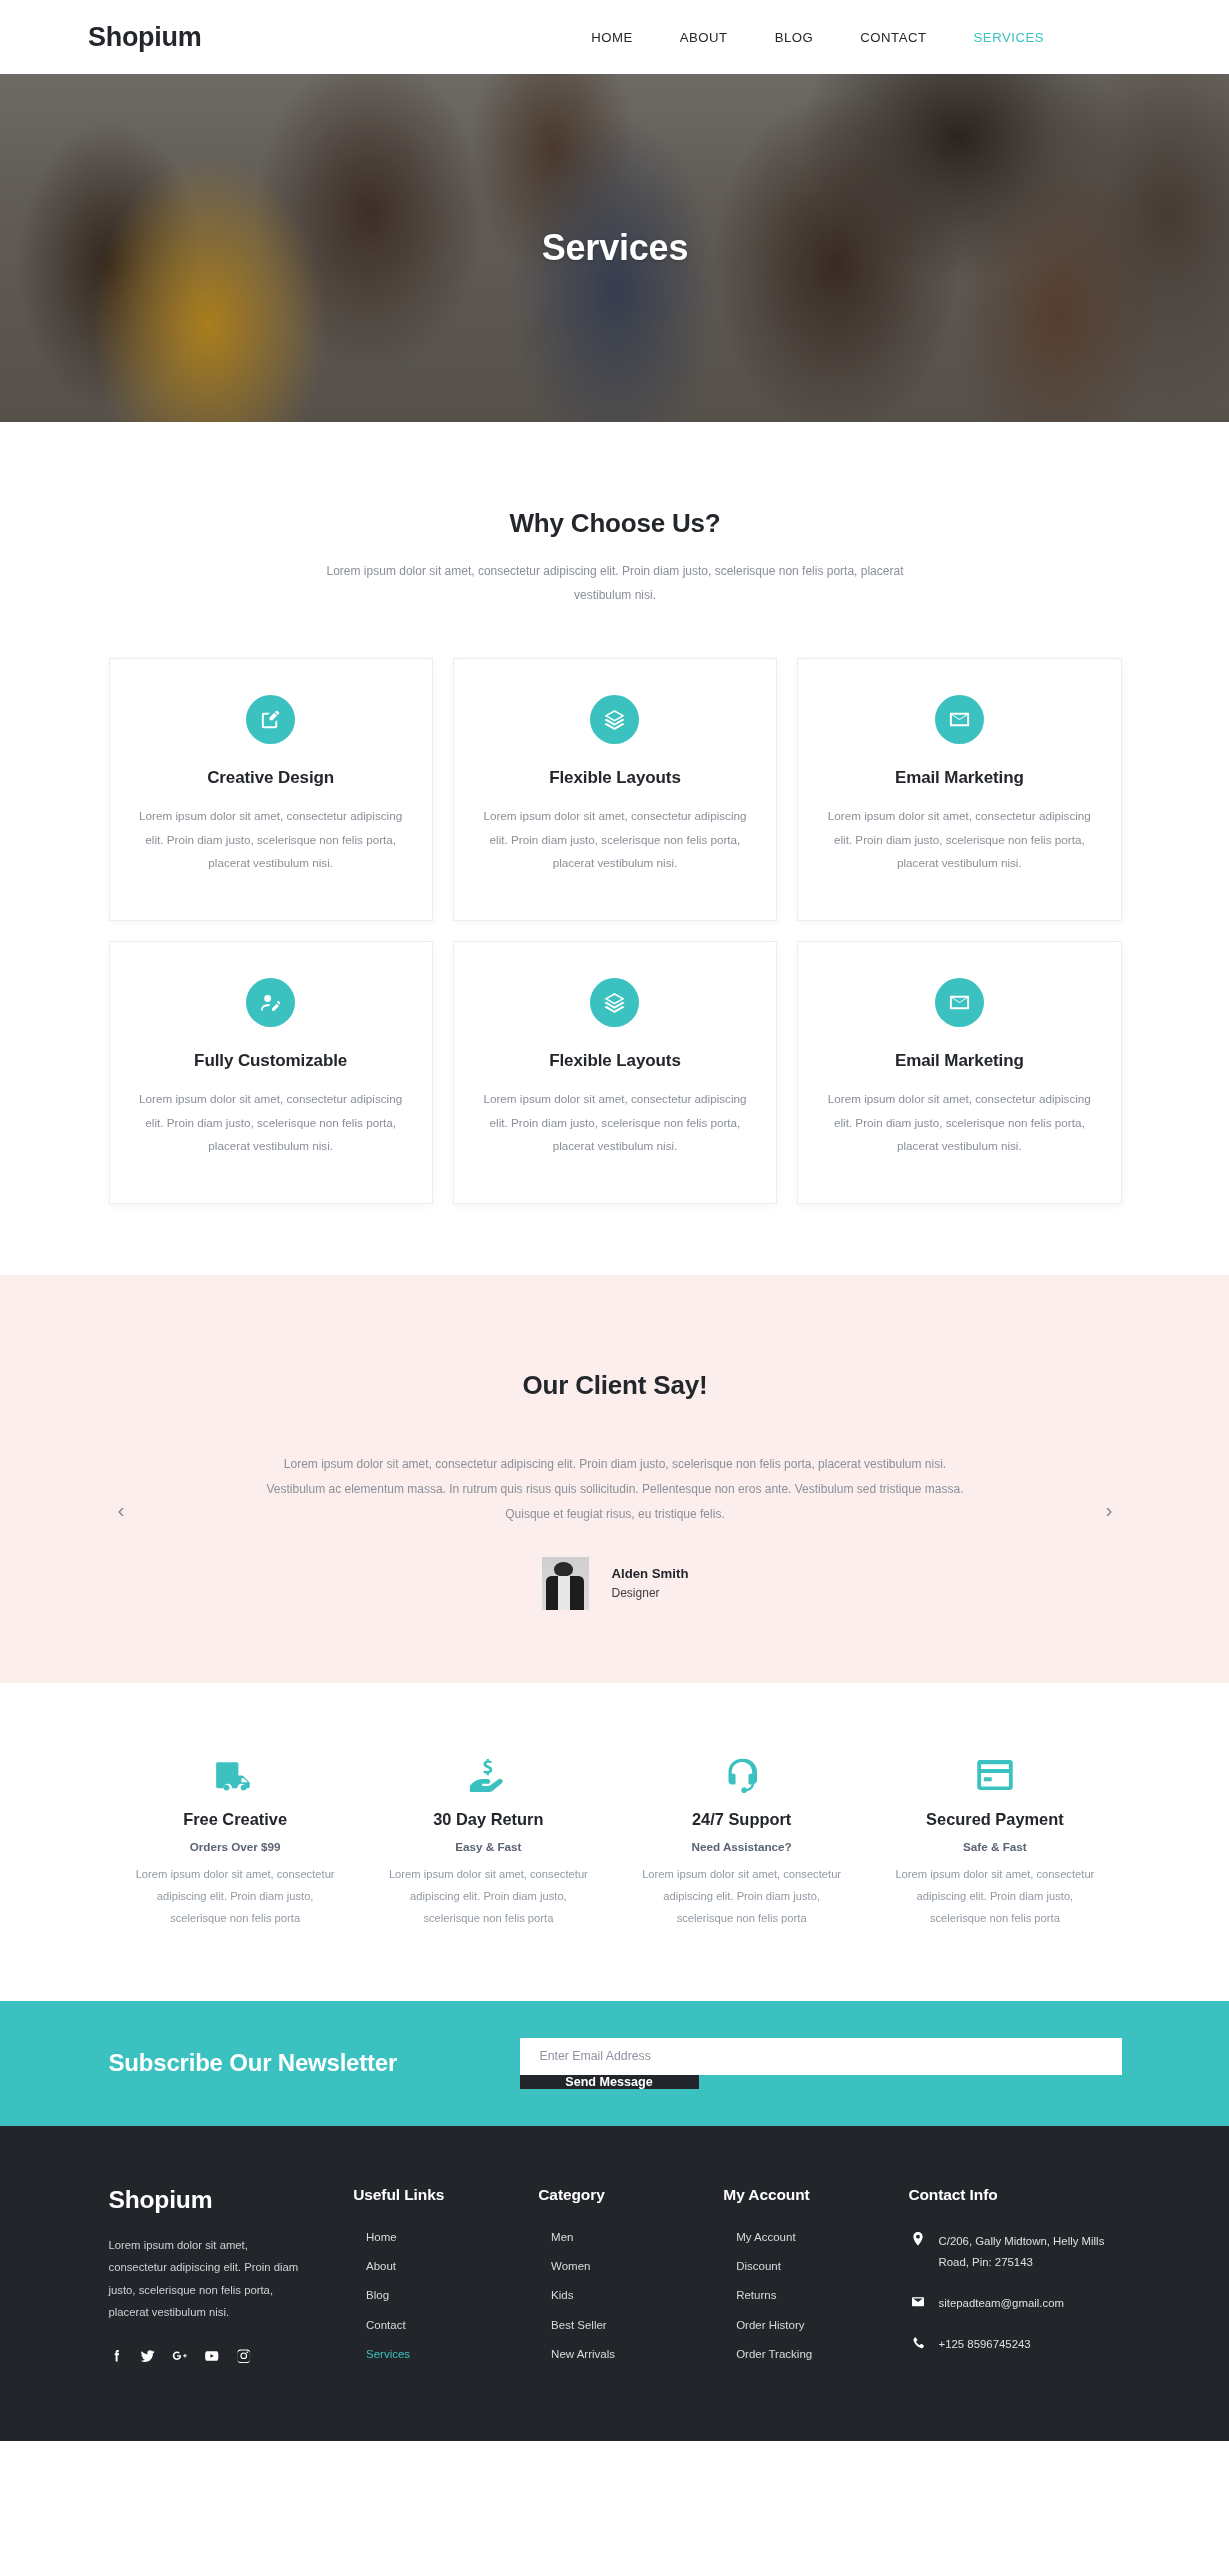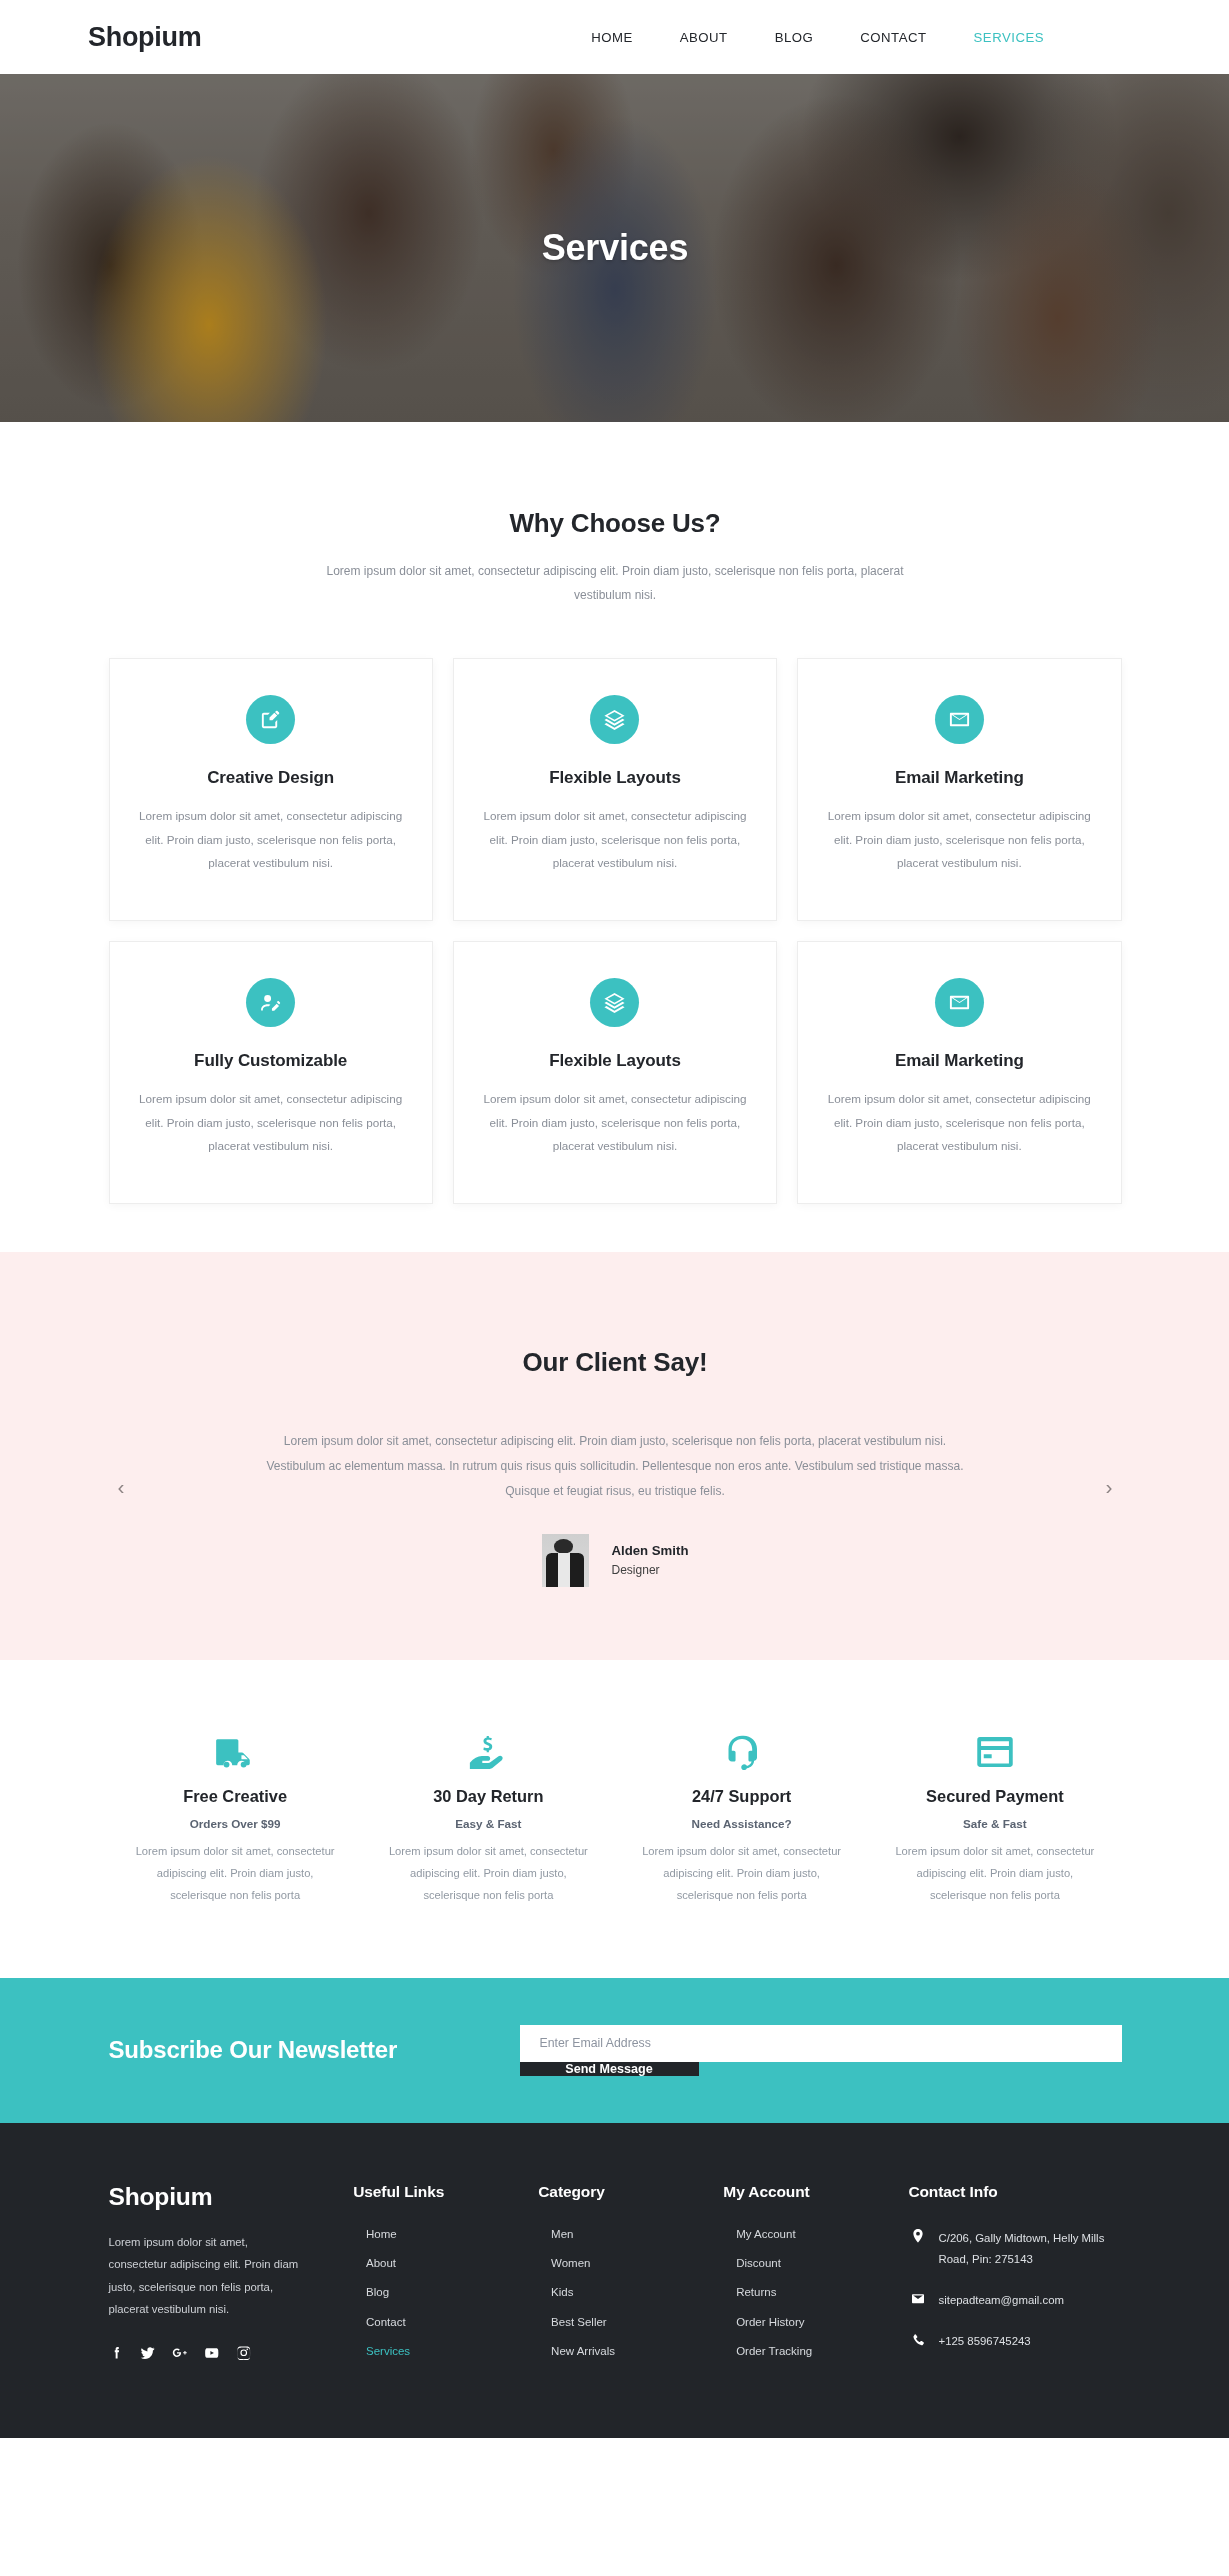--- a/index.html
+++ b/index.html
@@ -97,21 +97,21 @@
   .section-sub {
     text-align: center;
     font-size: 12px;
     color: #8a8f98;
     line-height: 2.0;
     max-width: 629px;
     margin: 20px auto 0;
   }
 
   
-  .features { padding: 86px 0 48px; background: #fff; }
+  .features { padding: 86px 0 71px; background: #fff; }
   .feature-grid {
     display: grid;
     grid-template-columns: repeat(3, 1fr);
     gap: 20px;
     margin-top: 51px;
   }
   .feature-card {
     background: #ffffff;
     border: 0.9px solid #ededed;
     box-shadow: 0 1.8px 9px rgba(0,0,0,0.045);
@@ -241,21 +241,21 @@
   }
   .benefit-text {
     font-size: 11.2px;
     line-height: 1.95;
     color: #9199a3;
   }
 
   
   .newsletter {
     background: #3cc1c1;
-    padding: 47px 0;
+    padding: 37px 0;
   }
   .news-inner {
     max-width: 1085px;
     margin: 0 auto;
     padding: 0 36px;
     display: flex;
     align-items: center;
   }
   .news-title {
     font-size: 24px;

